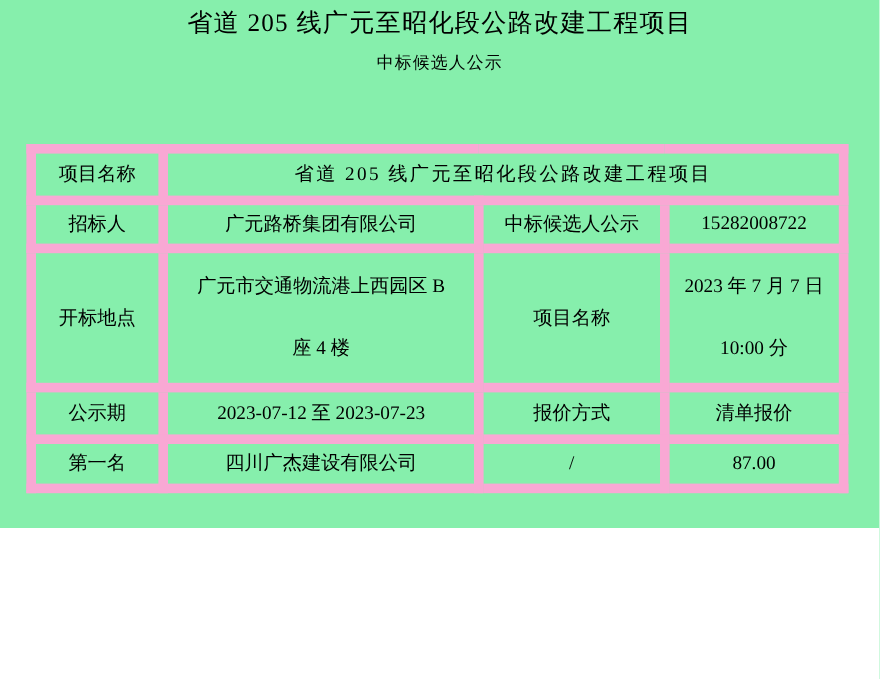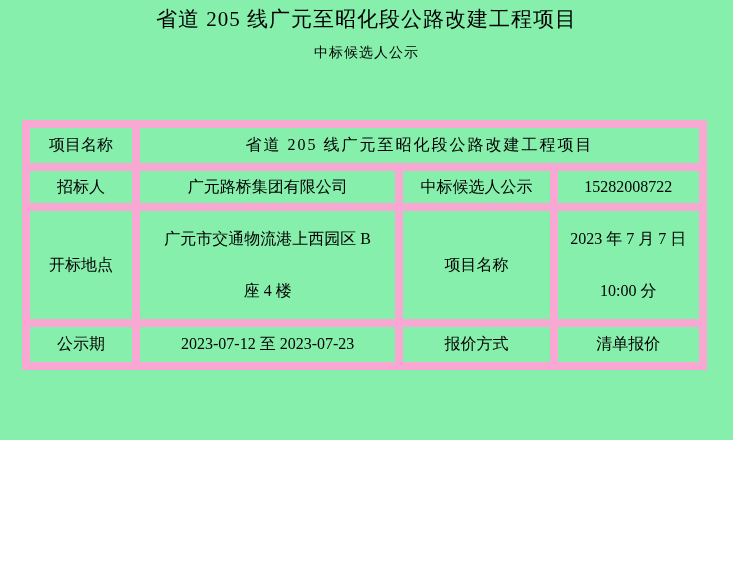--- a/index.html
+++ b/index.html
@@ -109,16 +109,22 @@
       <td>项目名称</td>
       <td class="two-line">2023 年 7 月 7 日
 10:00 分</td>
     </tr>
     <tr class="row4">
       <td>公示期</td>
       <td>2023-07-12 至 2023-07-23</td>
       <td>报价方式</td>
       <td>清单报价</td>
     </tr>
+    <tr class="row6">
+      <td>第一名</td>
+      <td>四川广杰建设有限公司</td>
+      <td>/</td>
+      <td>87.00</td>
+    </tr>
   </tbody>
     </table>
 
 </div>
 
 </body></html>

